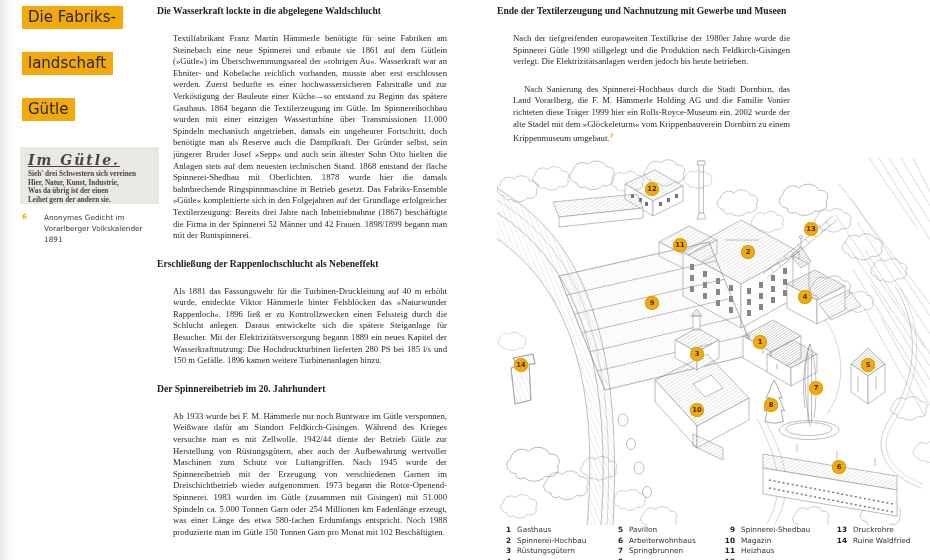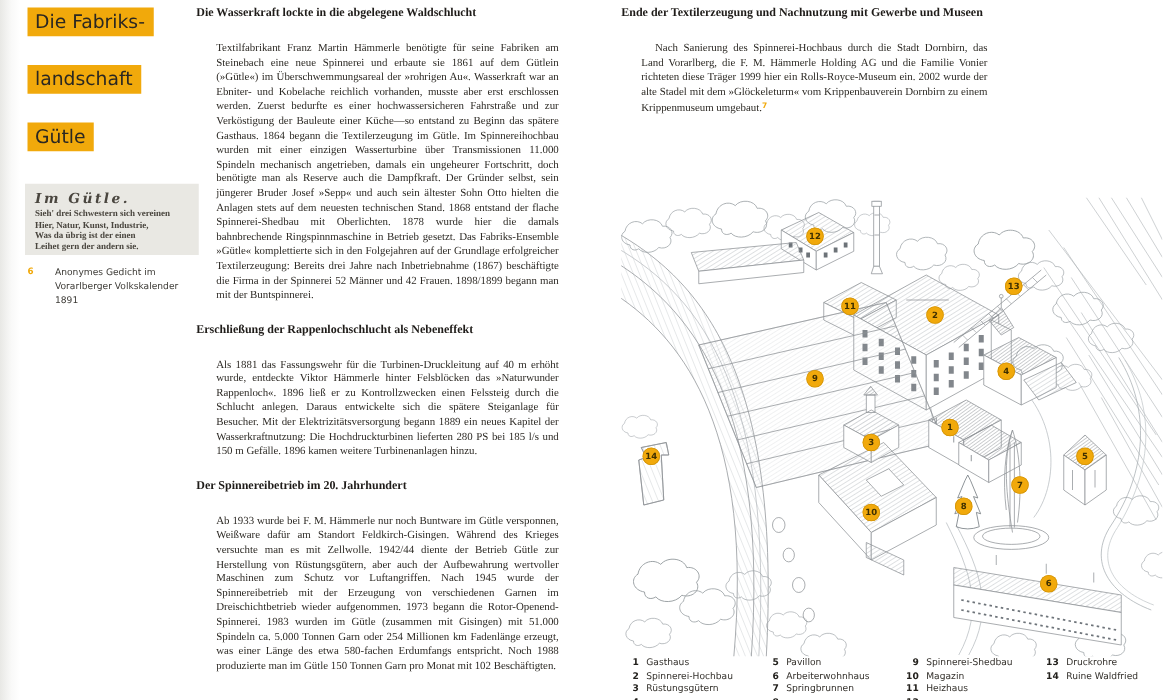--- a/index.html
+++ b/index.html
@@ -9,21 +9,21 @@
           background:linear-gradient(90deg,#e8e8e5 0px,#f9f9f8 9px,#ffffff 16px); }
 
   
   .title-block { position:absolute; left:22px; top:6px; }
   .title-line { display:table; background:var(--accent,#F1A90B); color:#2a2722;
                 font-family:"DejaVu Sans", sans-serif; font-size:15px; line-height:16px;
                 padding:3px 7px 4px 6px; margin-bottom:23px; }
   .quote-fig { position:absolute; left:20px; top:147px; width:139px; height:57px;
                background:#e9e8e3; padding:5px 8px 4px; color:#4a463f; }
   .quote-head { font-family:"DejaVu Serif", serif; font-weight:bold; font-style:italic;
-                font-size:11px; letter-spacing:2px; margin-bottom:2px; }
+                font-size:14px; letter-spacing:2px; margin-bottom:2px;text-decoration:underline; }
   .quote-line { font-family:Liberation Serif, serif; font-weight:bold; font-size:7.2px; line-height:8.7px; }
   .quote-caption { position:absolute; left:22px; top:212px; width:134px;
                    font-family:"DejaVu Sans", sans-serif; font-size:7.3px; line-height:11px;
                    color:#3d3b36; display:flex; }
   .fn-num { color:var(--accent,#F1A90B); font-weight:bold; font-size:7px; width:22px; flex:none; }
 
   
   .col { position:absolute; top:5px; color:#2d2a25; }
   .col-1 { left:157px; width:306px; }
   .col-2 { left:497px; width:309px; }
@@ -86,20 +86,21 @@
       <p>Als 1881 das Fassungswehr für die Turbinen-Druckleitung auf 40 m erhöht wurde, entdeckte Viktor Hämmerle hinter Felsblöcken das »Naturwunder Rappenloch«. 1896 ließ er zu Kontrollzwecken einen Felssteig durch die Schlucht anlegen. Daraus entwickelte sich die spätere Steiganlage für Besucher. Mit der Elektrizitätsversorgung begann 1889 ein neues Kapitel der Wasserkraftnutzung: Die Hochdruckturbinen lieferten 280 PS bei 185 l/s und 150 m Gefälle. 1896 kamen weitere Turbinenanlagen hinzu.</p>
     </section>
     <section>
       <h3>Der Spinnereibetrieb im 20. Jahrhundert</h3>
       <p>Ab 1933 wurde bei F. M. Hämmerle nur noch Buntware im Gütle versponnen, Weißware dafür am Standort Feldkirch-Gisingen. Während des Krieges versuchte man es mit Zellwolle. 1942/44 diente der Betrieb Gütle zur Herstellung von Rüstungsgütern, aber auch der Aufbewahrung wertvoller Maschinen zum Schutz vor Luftangriffen. Nach 1945 wurde der Spinnereibetrieb mit der Erzeugung von verschiedenen Garnen im Dreischichtbetrieb wieder aufgenommen. 1973 begann die Rotor-Openend-Spinnerei. 1983 wurden im Gütle (zusammen mit Gisingen) mit 51.000 Spindeln ca. 5.000 Tonnen Garn oder 254 Millionen km Fadenlänge erzeugt, was einer Länge des etwa 580-fachen Erdumfangs entspricht. Noch 1988 produzierte man im Gütle 150 Tonnen Garn pro Monat mit 102 Beschäftigten.</p>
     </section>
   </div>
 
   <div class="col col-2">
     <h3>Ende der Textilerzeugung und Nachnutzung mit Gewerbe und Museen</h3>
+    <p>Nach der tiefgreifenden europaweiten Textilkrise der 1980er Jahre wurde die Spinnerei Gütle 1990 stillgelegt und die Produktion nach Feldkirch-Gisingen verlegt. Die Elektrizitätsanlagen werden jedoch bis heute betrieben.</p>
     <p class="para2"><span>Nach Sanierung des Spinnerei-Hochbaus durch die Stadt Dornbirn, das Land Vorarlberg, die F. M. Hämmerle Holding AG und die Familie Vonier richteten diese Träger 1999 hier ein Rolls-Royce-Museum ein. 2002 wurde der alte Stadel mit dem »Glöckeleturm« vom Krippenbauverein Dornbirn zu einem Krippenmuseum umgebaut.</span><sup class="fn">7</sup></p>
   </div>
 
   <div class="illustration">
     <svg width="433" height="367" viewBox="0 0 433 367">
       <defs>
         <pattern id="hroof" patternUnits="userSpaceOnUse" width="3" height="3" patternTransform="rotate(-32)">
           <line x1="0" y1="0" x2="3" y2="0" stroke="#9aa0a4" stroke-width="0.5"></line>
         </pattern>
         <pattern id="hdark" patternUnits="userSpaceOnUse" width="2.2" height="2.2" patternTransform="rotate(-36)">

